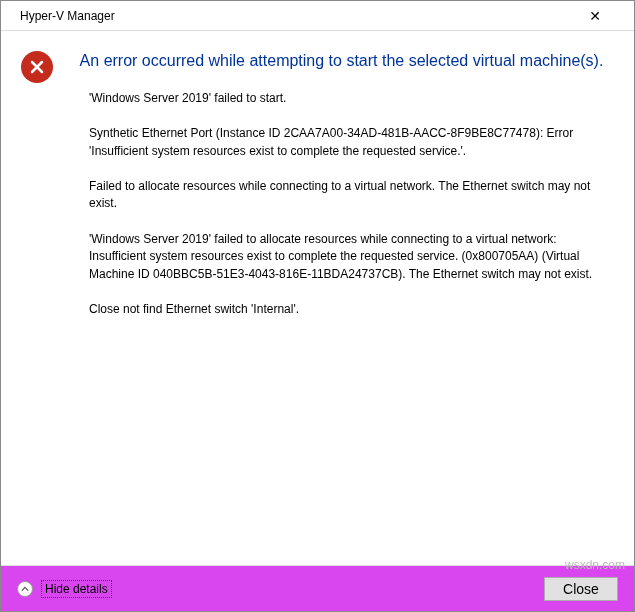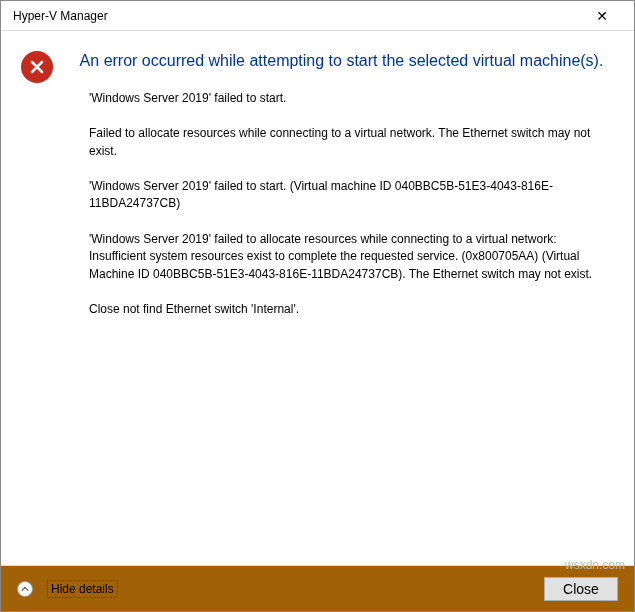--- a/index.html
+++ b/index.html
@@ -16,21 +16,21 @@
       height: 612px;
       border: 1px solid #888;
       display: flex;
       flex-direction: column;
       overflow: hidden;
     }
     .titlebar {
       height: 30px;
       display: flex;
       align-items: center;
-      padding: 0 12px;
+      padding: 0 19px;
       border-bottom: 1px solid #ddd;
       font-size: 12px;
     }
     .titlebar-text {
       flex: 1;
     }
     .close-btn {
       width: 40px;
       height: 28px;
       display: flex;
@@ -82,22 +82,22 @@
       margin-bottom: 18px;
       color: #000;
       margin-left: 20px;
     }
     .footer {
       border-top: 1px solid #ddd;
       height: 46px;
       display: flex;
       align-items: center;
       padding: 9px 16px;
-      background: #a16207;
-      gap: 14px;
+      background: #d946ef;
+      gap: 8px;
     }
     .chevron-btn {
       width: 16px;
       height: 16px;
       border: 1px solid #999;
       border-radius: 50%;
       display: flex;
       align-items: center;
       justify-content: center;
       background: #fff;
@@ -151,22 +151,22 @@
     <div class="error-circle">
       <svg width="16" height="16" viewBox="0 0 16 16">
         <line x1="3" y1="3" x2="13" y2="13" class="error-x"></line>
         <line x1="13" y1="3" x2="3" y2="13" class="error-x"></line>
       </svg>
     </div>
   </div>
   <div class="msg-col">
     <div class="heading">An error occurred while attempting to start the selected virtual machine(s).</div>
     <div class="para">'Windows Server 2019' failed to start.</div>
+    <div class="para">Synthetic Ethernet Port (Instance ID 2CAA7A00-34AD-481B-AACC-8F9BE8C77478): Error 'Insufficient system resources exist to complete the requested service.'.</div>
     <div class="para">Failed to allocate resources while connecting to a virtual network. The Ethernet switch may not exist.</div>
-    <div class="para">'Windows Server 2019' failed to start. (Virtual machine ID 040BBC5B-51E3-4043-816E-11BDA24737CB)</div>
     <div class="para">'Windows Server 2019' failed to allocate resources while connecting to a virtual network: Insufficient system resources exist to complete the requested service. (0x800705AA) (Virtual Machine ID 040BBC5B-51E3-4043-816E-11BDA24737CB). The Ethernet switch may not exist.</div>
     <div class="para">Close not find Ethernet switch 'Internal'.</div>
   </div>
 </div>
 
 <div class="footer">
   <div class="chevron-btn">
     <svg viewBox="0 0 10 10">
       <polyline points="1,7 5,3 9,7" fill="none" stroke="#555" stroke-width="1.5"></polyline>
     </svg>

